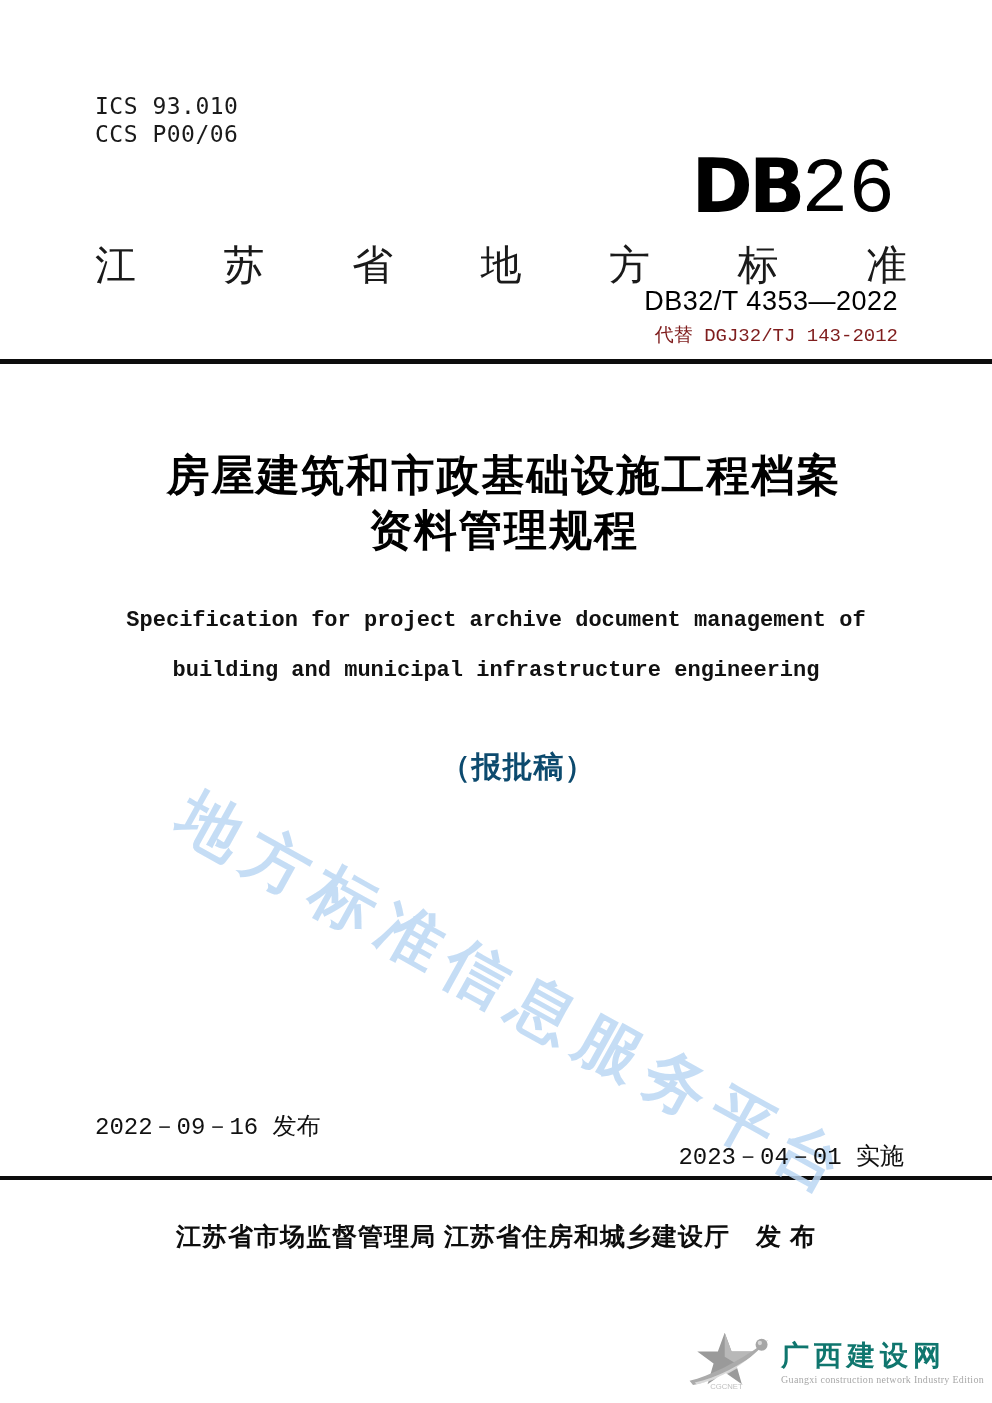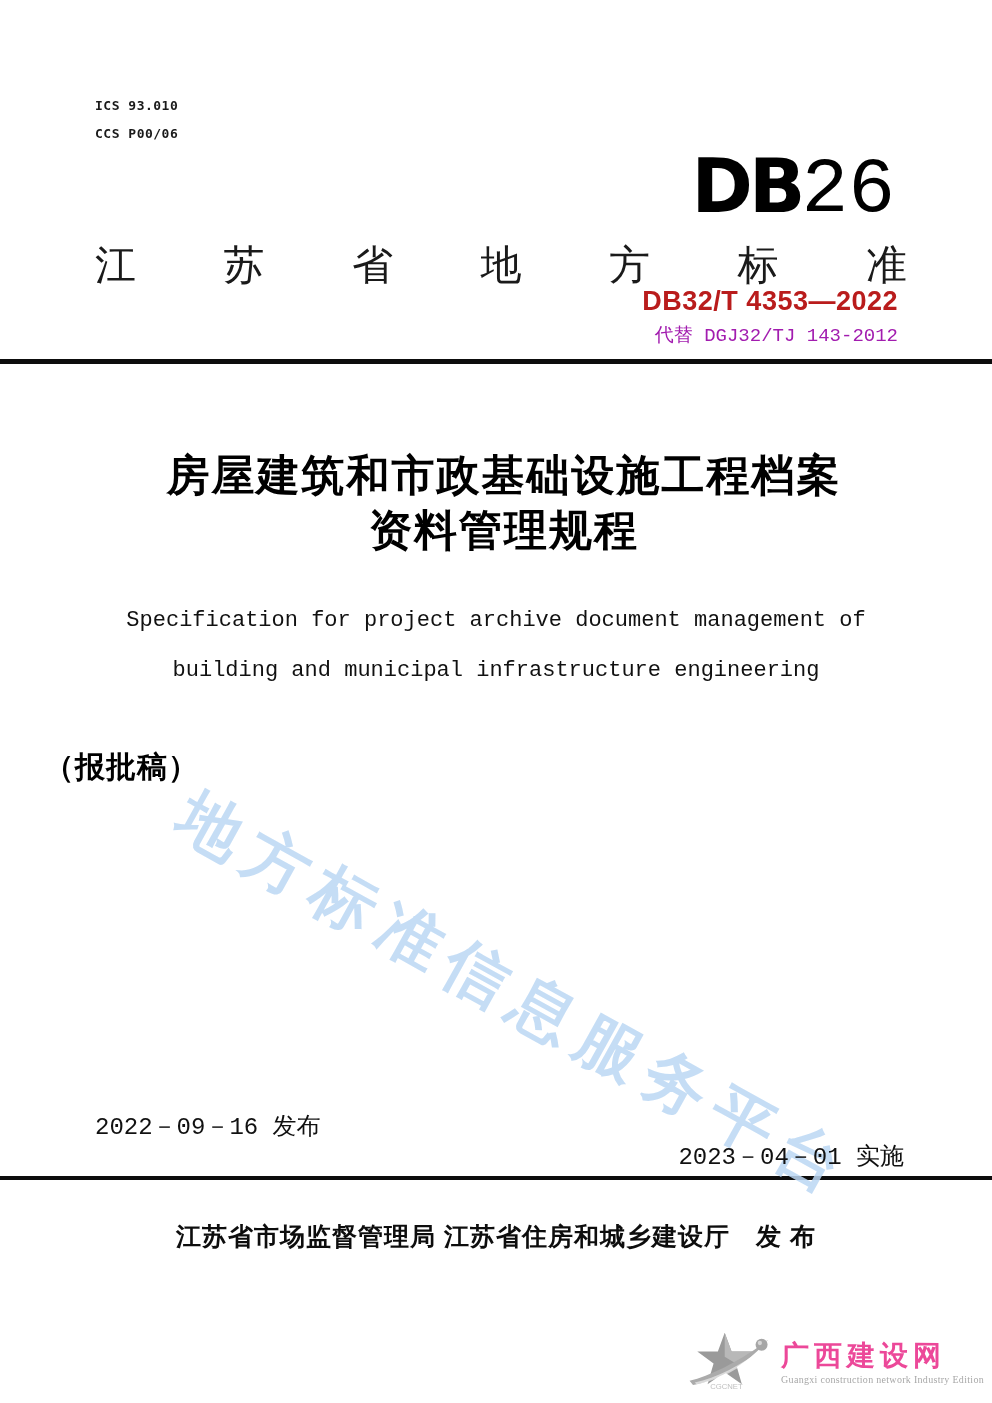--- a/index.html
+++ b/index.html
@@ -12,23 +12,23 @@
     margin: 0 auto;
     background: #ffffff;
     overflow: hidden;
   }
 
   
   .ics-block {
     position: absolute;
     left: 95px; top: 92px;
     font-family: "DejaVu Sans Mono", monospace;
-    font-size: 13px;
+    font-size: 23px;
     line-height: 28px;
-    font-weight: 700;
+    font-weight: 400;
     color: #1a1a1a;
     letter-spacing: 0.5px;
   }
 
   
   .db-logo {
     position: absolute;
     right: 97px; top: 148px;
     font-size: 74px;
     line-height: 74px;
@@ -58,32 +58,32 @@
     justify-content: space-between;
     font-size: 41px;
     font-weight: 500;
     color: #1a1a1a;
   }
 
   .doc-number {
     position: absolute;
     right: 94px; top: 286px;
     font-size: 27px;
-    font-weight: 700;
+    font-weight: 400;
     letter-spacing: 0.5px;
-    color: #b91c1c;
+    color: #000000;
     font-family: "Liberation Sans", sans-serif;
   }
 
   .supersedes {
     position: absolute;
     right: 94px; top: 322px;
     font-size: 19px;
     font-weight: 400;
-    color: #a21caf;
+    color: #7f1d1d;
     font-family: "Liberation Mono", "Liberation Sans", sans-serif;
   }
 
   .rule-top {
     position: absolute;
     left: 0; top: 359px;
     width: 100%; height: 5px;
     background: #0d0d0d;
   }
   .rule-bottom {
@@ -107,33 +107,34 @@
   }
 
   .english-title {
     position: absolute;
     left: 0; top: 596px;
     width: 100%;
     text-align: center;
     font-family: "Liberation Mono", monospace;
     font-size: 22px;
     line-height: 50px;
-    font-weight: 400;
+    font-weight: 700;
     color: #111;
     z-index: 2;
   }
 
   .draft-status {
     position: absolute;
     left: 0; top: 747px;
     width: 100%;
+    text-align: center;
     font-size: 30px;
     font-weight: 700;
     letter-spacing: 1px;
-    color: #000000;
+    color: #0c4a6e;
     z-index: 2;
     padding-left: 44px;
   }
 
   .watermark {
     position: absolute;
     left: 515px; top: 995px;
     transform: translate(-50%, -50%) rotate(29deg);
     transform-origin: center center;
     font-size: 64px;
@@ -196,21 +197,21 @@
   .site-logo .mark { flex: 0 0 auto; }
   .site-logo .texts {
     display: flex;
     flex-direction: column;
     align-items: flex-start;
   }
   .site-logo .cn {
     font-size: 28px;
     font-weight: 600;
     letter-spacing: 5px;
-    color: #ec4899;
+    color: #0f766e;
     line-height: 30px;
   }
   .site-logo .en {
     font-size: 10px;
     color: #a8a8a8;
     letter-spacing: 0.3px;
     margin-top: 3px;
     font-family: Liberation Serif, serif;
   }
 </style>

